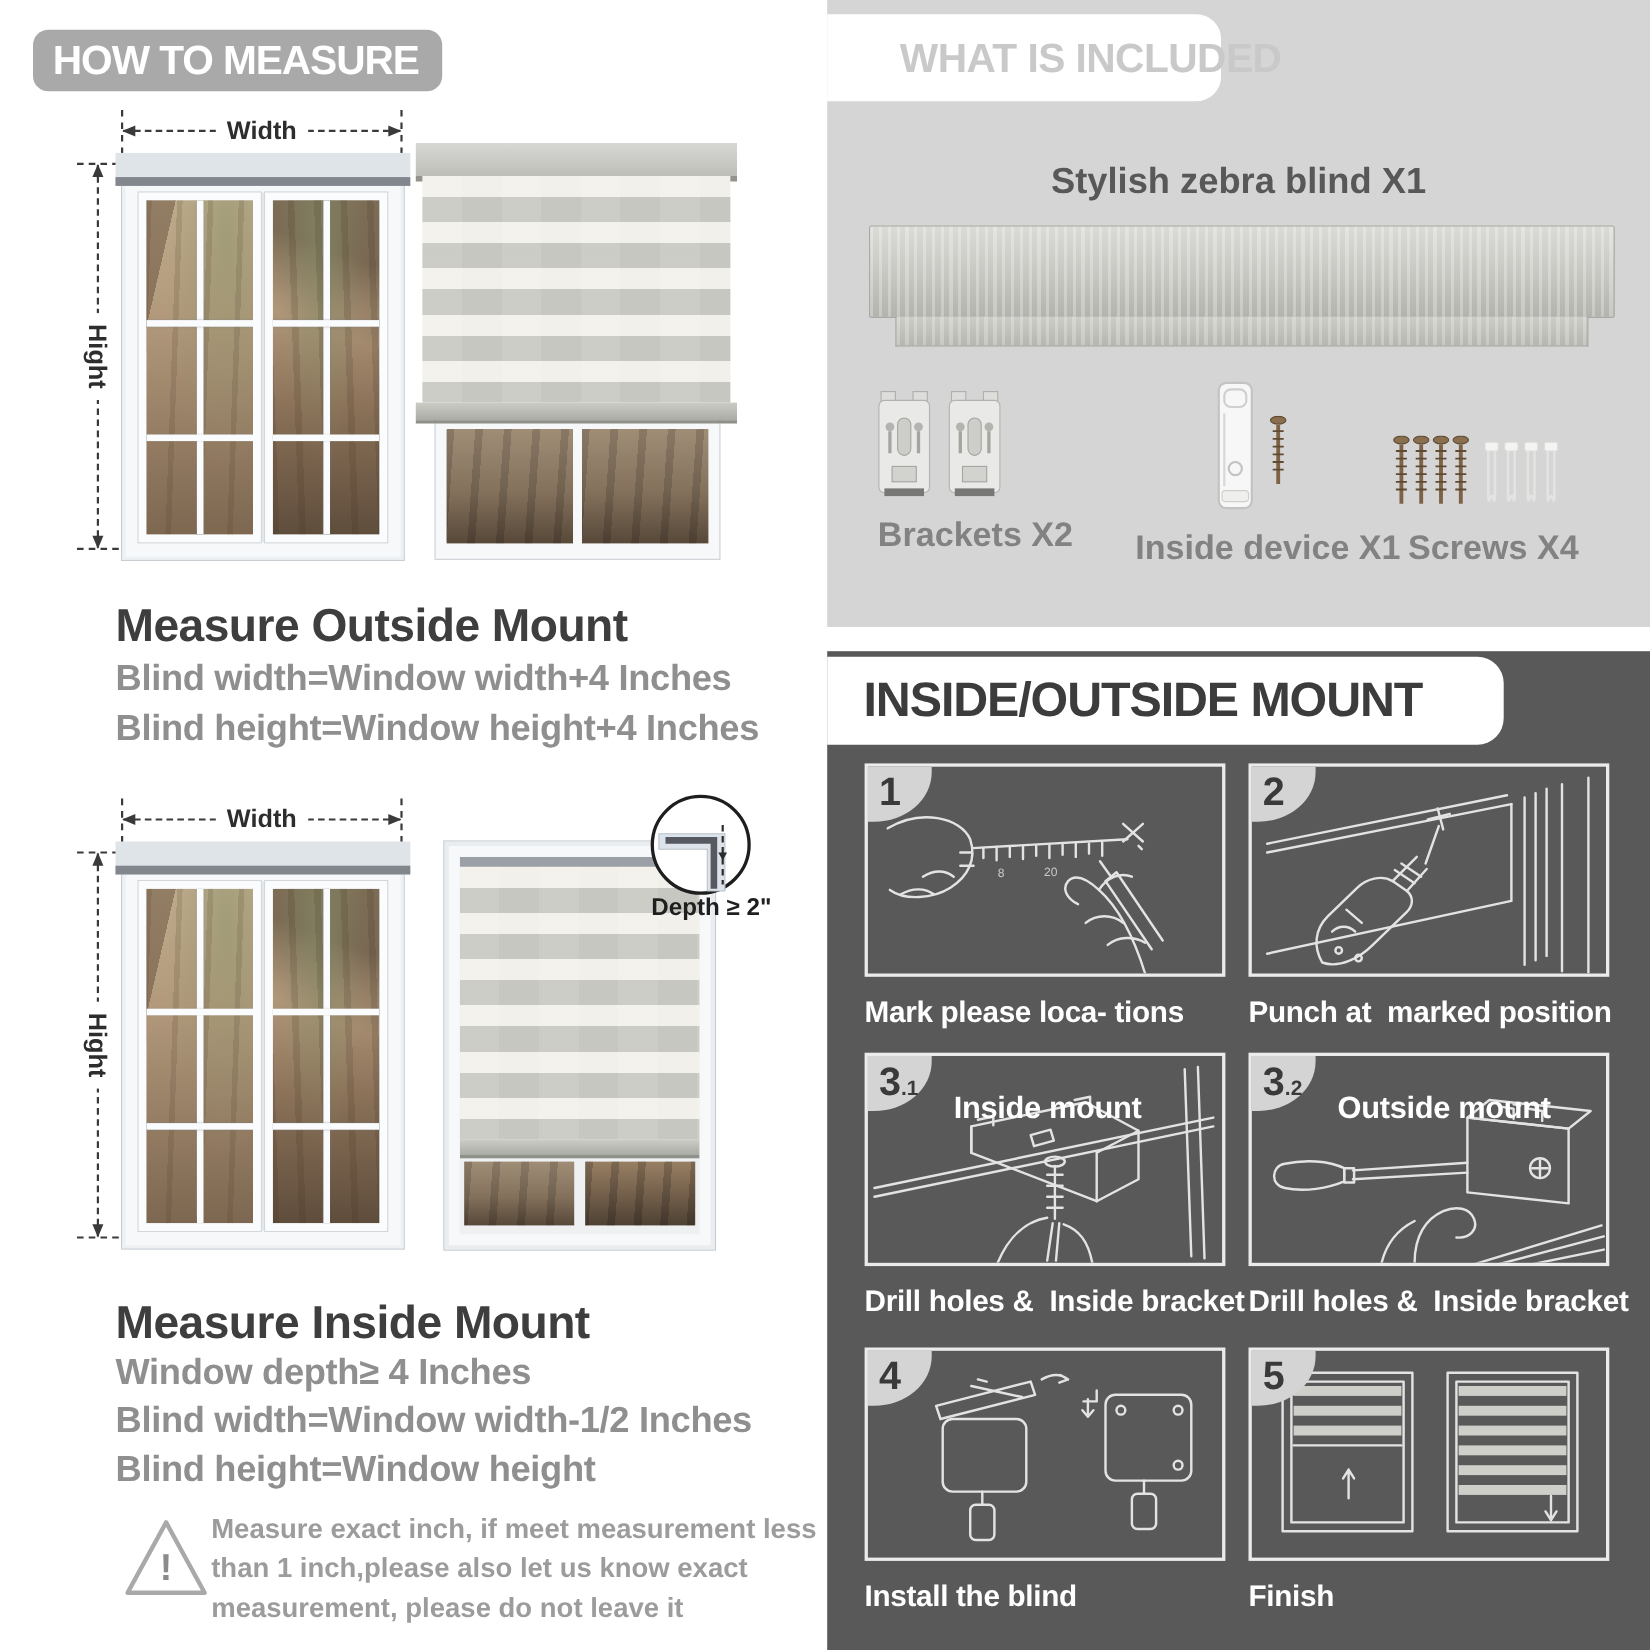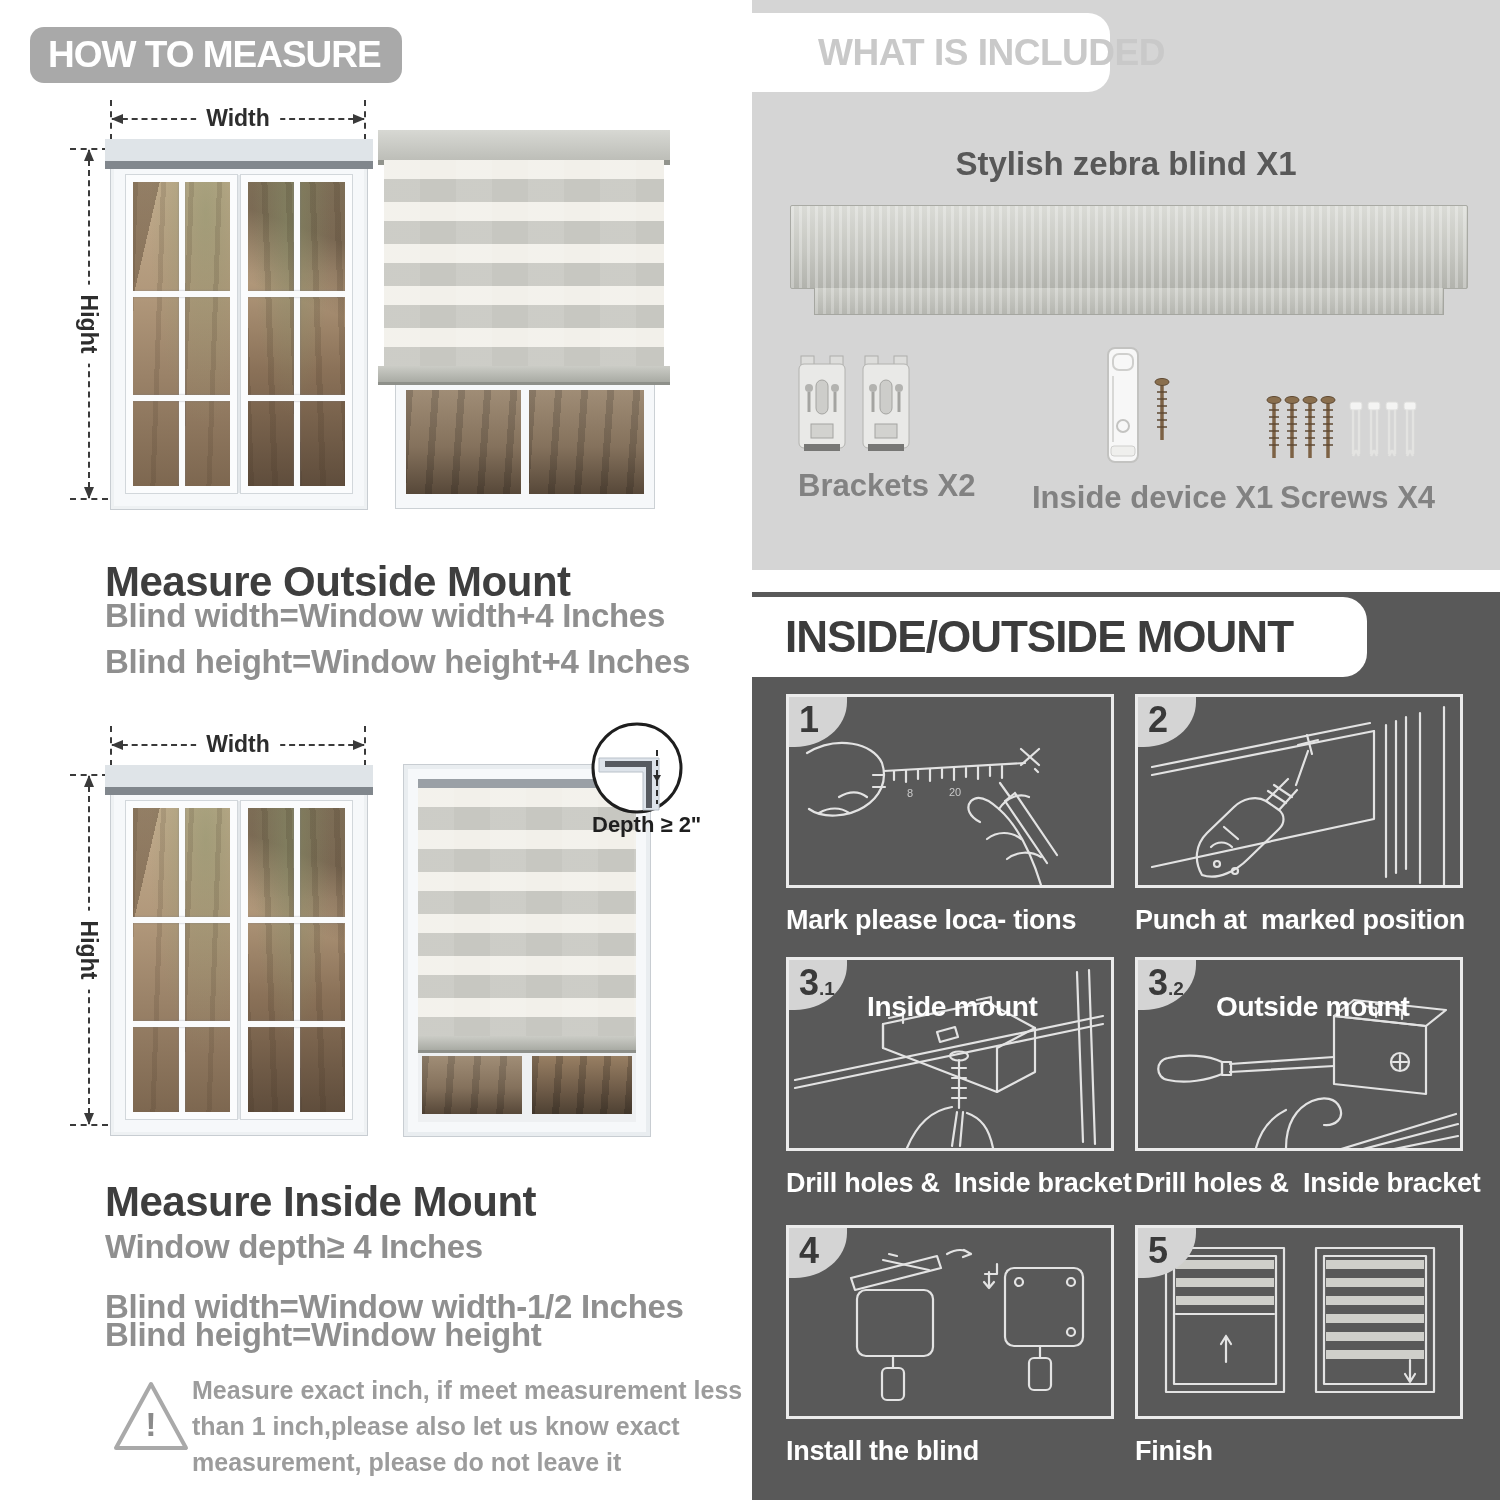--- a/index.html
+++ b/index.html
@@ -177,21 +177,21 @@
 
   <div class="abs pwin" style="left:396px; top:380px; width:258px; height:128px;">
     <div class="pglass" style="left:10px; width:115px;"></div>
     <div class="pglass" style="right:10px; width:115px;"></div>
     <div class="pdiv"></div>
   </div>
   <div class="abs cassette" style="left:378px; top:130px; width:292px; height:30px;"></div>
   <div class="abs zebra" style="left:384px; top:160px; width:280px; height:206px;"></div>
   <div class="abs rail" style="left:378px; top:366px; width:292px; height:16px;"></div>
 
-  <div class="abs measure-title" style="left:105px; top:558px;">Measure Outside Mount</div>
+  <div class="abs measure-title" style="left:105px; top:545px;">Measure Outside Mount</div>
   <div class="abs measure-line" style="left:105px; top:597px;">Blind width=Window width+4 Inches</div>
   <div class="abs measure-line" style="left:105px; top:643px;">Blind height=Window height+4 Inches</div>
 
   <div class="abs tick-v" style="left:110px; top:726px;"></div>
   <div class="abs tick-v" style="left:364px; top:726px;"></div>
   <div class="abs h-arrow" style="left:112px; top:744px; width:252px;">
     <span class="ah l"></span>
     <span class="ah r"></span>
     <span class="lbl">Width</span>
   </div>
@@ -240,21 +240,21 @@
     <circle cx="48" cy="48" r="44" fill="#ffffff" stroke="#1e1e1e" stroke-width="3"></circle>
     <path d="M10 38 H70 V90 H54 V52 H10 Z" fill="#dde3ea" stroke="#b9c1c9" stroke-width="1"></path>
     <path d="M16 44 H60 V88" fill="none" stroke="#565a60" stroke-width="6"></path>
     <path d="M68 30 V84" stroke="#2b2b2b" stroke-width="2" stroke-dasharray="6 4" fill="none"></path>
     <path d="M68 62 l-4 -7 h8 z" fill="#2b2b2b"></path>
   </svg>
   <div class="abs depth-label" style="left:592px; top:812px;">Depth ≥ 2"</div>
 
   <div class="abs measure-title" style="left:105px; top:1178px;">Measure Inside Mount</div>
   <div class="abs measure-line" style="left:105px; top:1228px;">Window depth≥ 4 Inches</div>
-  <div class="abs measure-line" style="left:105px; top:1272px;margin-top:16px;">Blind width=Window width-1/2 Inches</div>
+  <div class="abs measure-line" style="left:105px; top:1272px;">Blind width=Window width-1/2 Inches</div>
   <div class="abs measure-line" style="left:105px; top:1316px;">Blind height=Window height</div>
 
   <svg class="abs" style="left:110px; top:1378px;" width="82" height="76" viewBox="0 0 82 76">
     <path d="M41 6 L76 70 H6 Z" fill="none" stroke="#a9a9a9" stroke-width="4" stroke-linejoin="round"></path>
     <text x="41" y="58" text-anchor="middle" font-size="34" font-weight="bold" fill="#8b8b8b" font-family="Liberation Sans, sans-serif">!</text>
   </svg>
   <div class="abs warn-text" style="left:192px; top:1372px;">
     <div>Measure exact inch, if meet measurement less</div>
     <div>than 1 inch,please also let us know exact</div>
     <div>measurement, please do not leave it</div>

